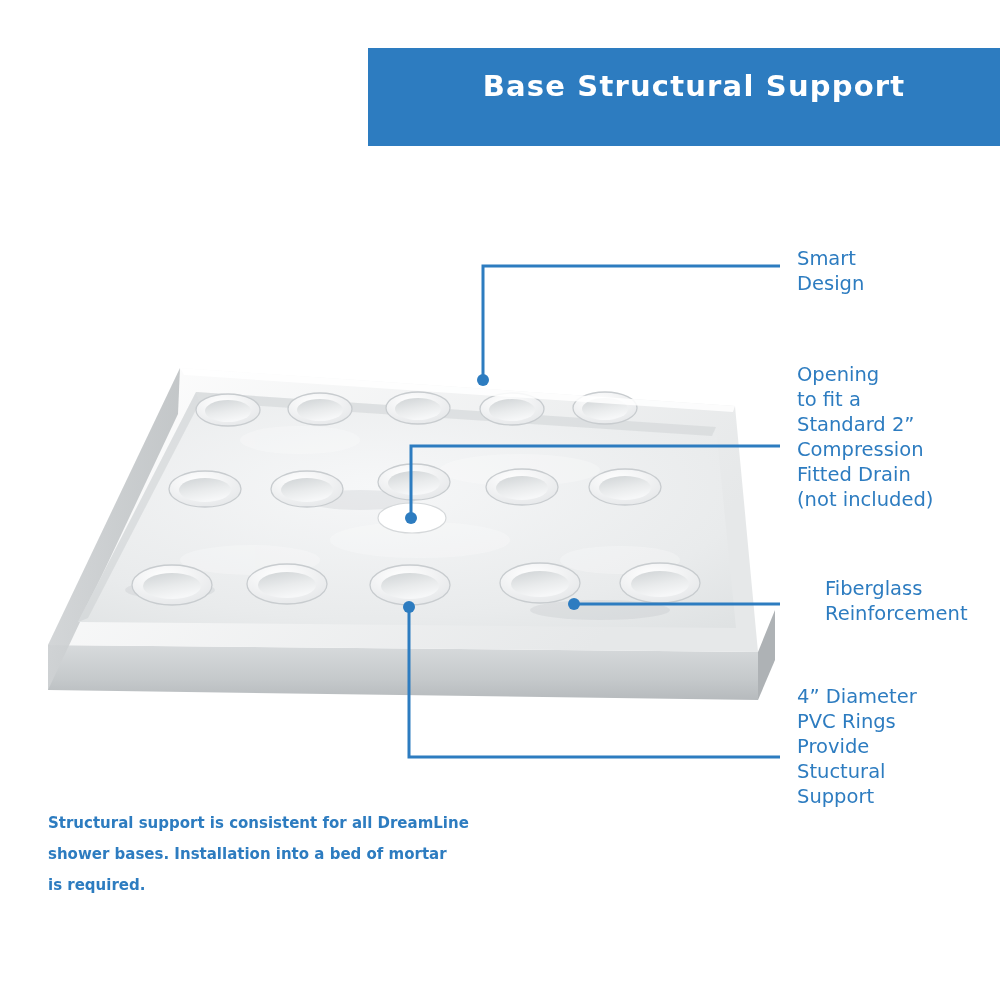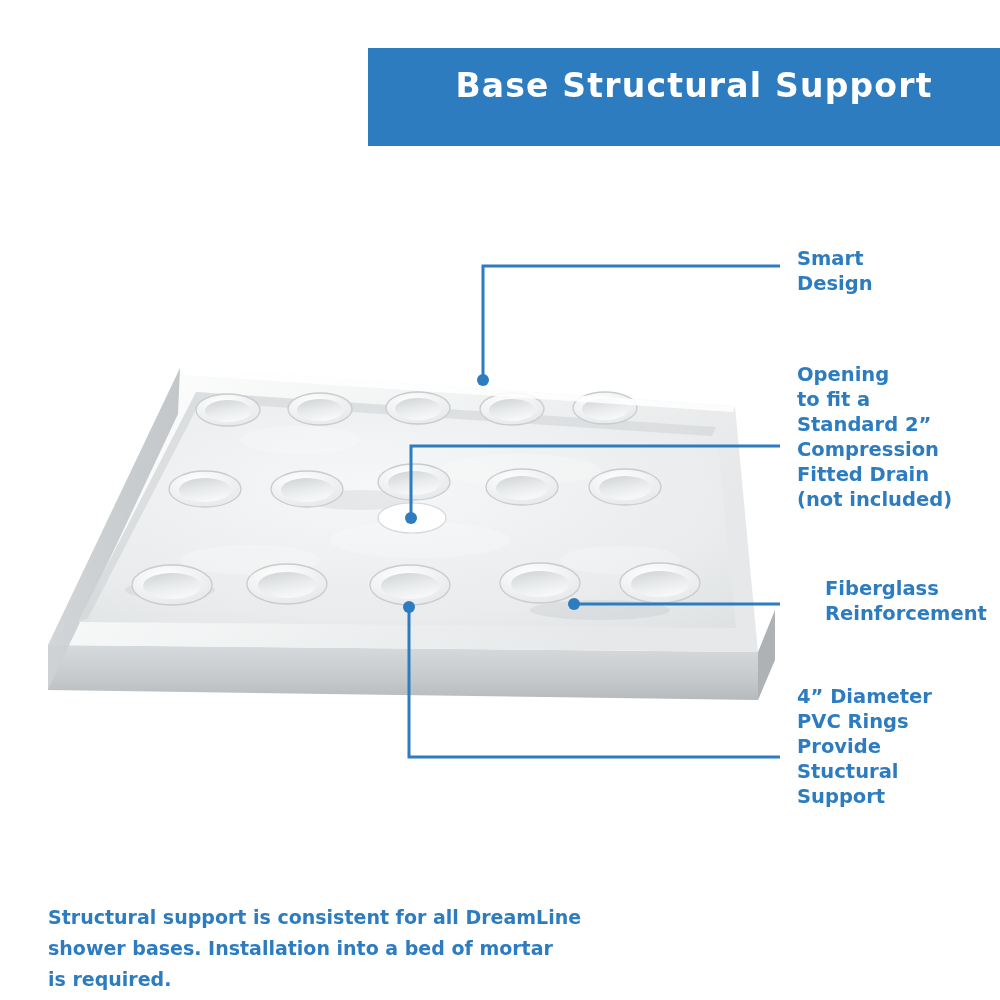--- a/index.html
+++ b/index.html
@@ -33,53 +33,53 @@
   .header-title {
     position: absolute;
     left: 368px;
     top: 48px;
     width: 632px;
     height: 75px;
     display: flex;
     align-items: center;
     justify-content: center;
     color: #ffffff;
-    font-size: 33px;
+    font-size: 29px;
     font-weight: bold;
     letter-spacing: 1.2px;
     font-family: "DejaVu Sans", sans-serif;
     text-align: right;
     padding-left: 20px;
     box-sizing: border-box;
   }
 
   
   .callout {
     position: absolute;
     color: #2d7cc0;
-    font-weight: bold;
+    font-weight: normal;
     font-size: 19.5px;
     line-height: 25px;
     font-family: "DejaVu Sans", sans-serif;
     white-space: pre-line;
   }
   #callout-smart-design { left: 797px; top: 246px; width: 200px; }
   #callout-opening      { left: 797px; top: 362px; width: 205px; }
   #callout-fiberglass   { left: 797px; top: 576px; width: 200px; margin-left: 28px; }
   #callout-pvc-rings    { left: 797px; top: 684px; width: 190px; }
 
   
   .bottom-note {
     position: absolute;
     left: 48px;
-    top: 902px;
+    top: 808px;
     width: 640px;
     color: #2d7cc0;
     font-weight: bold;
-    font-size: 19px;
+    font-size: 15px;
     line-height: 31px;
     font-family: "DejaVu Sans", sans-serif;
     white-space: pre-line;
   }
 
   
   svg.layer {
     position: absolute;
     left: 0; top: 0;
     width: 1000px;

